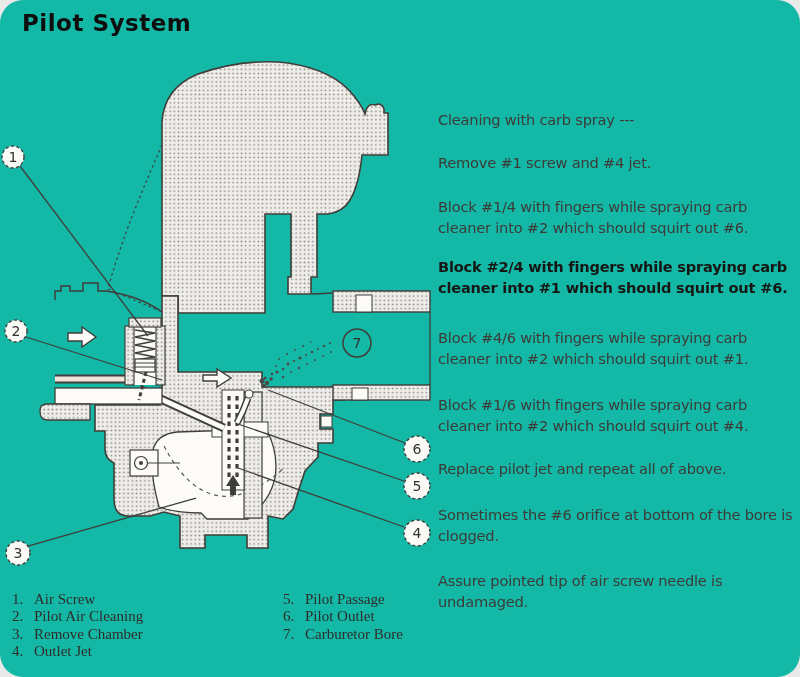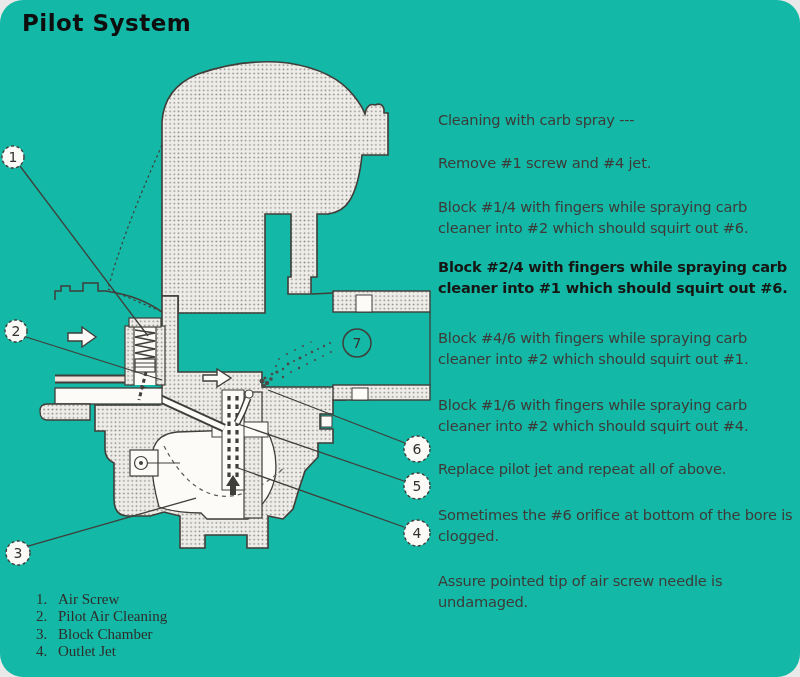--- a/index.html
+++ b/index.html
@@ -192,20 +192,25 @@
     <div class="step" style="top:152px">Remove #1 screw and #4 jet.</div>
     <div class="step" style="top:196px">Block #1/4 with fingers while spraying carb cleaner into #2 which should squirt out #6.</div>
     <div class="step strong" style="top:256px">Block #2/4 with fingers while spraying carb cleaner into #1 which should squirt out #6.</div>
     <div class="step" style="top:327px">Block #4/6 with fingers while spraying carb cleaner into #2 which should squirt out #1.</div>
     <div class="step" style="top:394px">Block #1/6 with fingers while spraying carb cleaner into #2 which should squirt out #4.</div>
     <div class="step" style="top:458px">Replace pilot jet and repeat all of above.</div>
     <div class="step" style="top:504px">Sometimes the #6 orifice at bottom of the bore is clogged.</div>
     <div class="step" style="top:570px">Assure pointed tip of air screw needle is undamaged.</div>
   </div>
 
-  <div class="legend-col" style="left:36px">
+  <div class="legend-col" style="left:12px">
     <div class="legend-row"><span class="lnum">1.</span><span>Air Screw</span></div>
     <div class="legend-row"><span class="lnum">2.</span><span>Pilot Air Cleaning</span></div>
-    <div class="legend-row"><span class="lnum">3.</span><span>Block Chamber</span></div>
+    <div class="legend-row"><span class="lnum">3.</span><span>Remove Chamber</span></div>
     <div class="legend-row"><span class="lnum">4.</span><span>Outlet Jet</span></div>
   </div>
+  <div class="legend-col" style="left:283px">
+    <div class="legend-row"><span class="lnum">5.</span><span>Pilot Passage</span></div>
+    <div class="legend-row"><span class="lnum">6.</span><span>Pilot Outlet</span></div>
+    <div class="legend-row"><span class="lnum">7.</span><span>Carburetor Bore</span></div>
+  </div>
 
 </div>
 
 </body></html>

